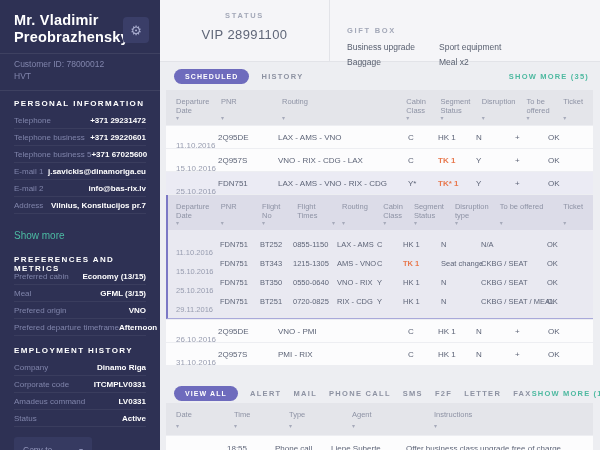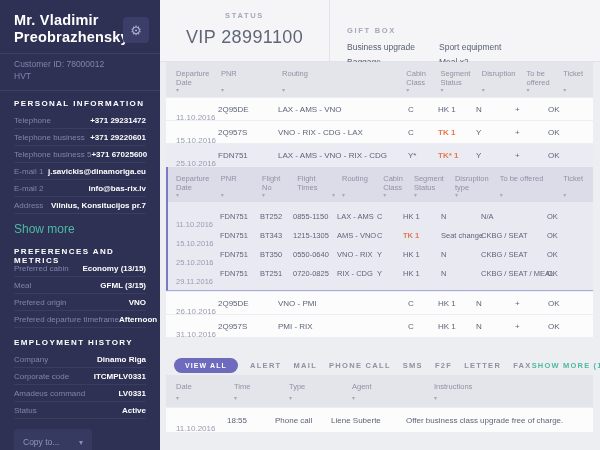--- a/index.html
+++ b/index.html
@@ -15,32 +15,32 @@
               display:flex; align-items:center; justify-content:center; cursor:pointer; }
   .gear-glyph { color:#a9adcf; font-size:13px; line-height:1; }
   .sb-sub { padding:5px 14px 8px; border-bottom:1px solid rgba(255,255,255,0.08); }
   .sb-sub div { color:#8185ac; font-size:8.5px; line-height:11.5px; }
   .sb-section { padding:8px 14px 2px; }
   .sb-sec-title { font-size:8px; font-weight:bold; letter-spacing:1.4px; color:#ffffff; height:13px; }
   .sb-row { display:flex; justify-content:space-between; align-items:center; height:17px;
             border-bottom:1px solid rgba(255,255,255,0.06); font-size:8px; white-space:nowrap; }
   .sb-row .lbl { color:#8085ab; }
   .sb-row .val { color:#ffffff; font-weight:bold; }
-  .sb-link { display:inline-block; color:#4cbba3; font-size:12px; margin-top:8px; height:15px; cursor:pointer; }
+  .sb-link { display:inline-block; color:#4cbba3; font-size:10px; margin-top:16px; height:15px; cursor:pointer; }
   .copy-btn { margin:8px 14px 0; width:78px; height:26px; background:#363a61; border-radius:3px;
               display:flex; align-items:center; justify-content:space-between; padding:0 9px;
               color:#9296bb; font-size:8.5px; cursor:pointer; }
   .copy-btn .chev { font-size:8px; color:#8a8eb4; }
 
   
   .main { flex:1; display:flex; flex-direction:column; min-width:0; }
   .top-band { height:62px; background:#f5f5f8; border-bottom:1px solid #e2e3e8; display:flex; flex-shrink:0; }
   .status-box { width:170px; flex-shrink:0; text-align:center; padding-top:11px; border-right:1px solid #e2e3e8; }
   .box-label { font-size:7.5px; font-weight:bold; letter-spacing:1.7px; color:#a3a8b8; }
-  .status-value { font-size:18px; color:#5f6678; margin-top:7px; letter-spacing:0.4px; }
+  .status-value { font-size:13px; color:#5f6678; margin-top:7px; letter-spacing:0.4px; }
   .gift-box { padding:26px 0 0 17px; }
   .gift-grid { display:grid; grid-template-columns:92px auto; margin-top:7px; row-gap:5px;
                font-size:8.5px; color:#596070; }
 
   .content { padding:0 7px 0 6px; }
 
   
   .tabs-row { display:flex; align-items:center; height:28px; padding-left:8px; }
   .tabs-row.comms { margin-top:18px; height:20px; }
   .pill { background:#6e6bbd; color:#fff; font-size:7px; font-weight:bold; letter-spacing:1.1px;
@@ -210,20 +210,25 @@
           <span>Business upgrade</span>
           <span>Sport equipment</span>
           <span>Baggage</span>
           <span>Meal x2</span>
         </div>
       </div>
     </div>
 
     <div class="content">
 
+      <div class="tabs-row">
+        <span class="pill">SCHEDULED</span>
+        <span class="tab-plain">HISTORY</span>
+        <span class="show-more">SHOW MORE (35)</span>
+      </div>
 
       <div class="t-flights">
         <div class="thead">
             <div class="th c0">
               <span class="th-label">Departure Date</span>
               <span class="caret">▾</span>
             </div>
             <div class="th c1">
               <span class="th-label">PNR</span>
               <span class="caret">▾</span>

